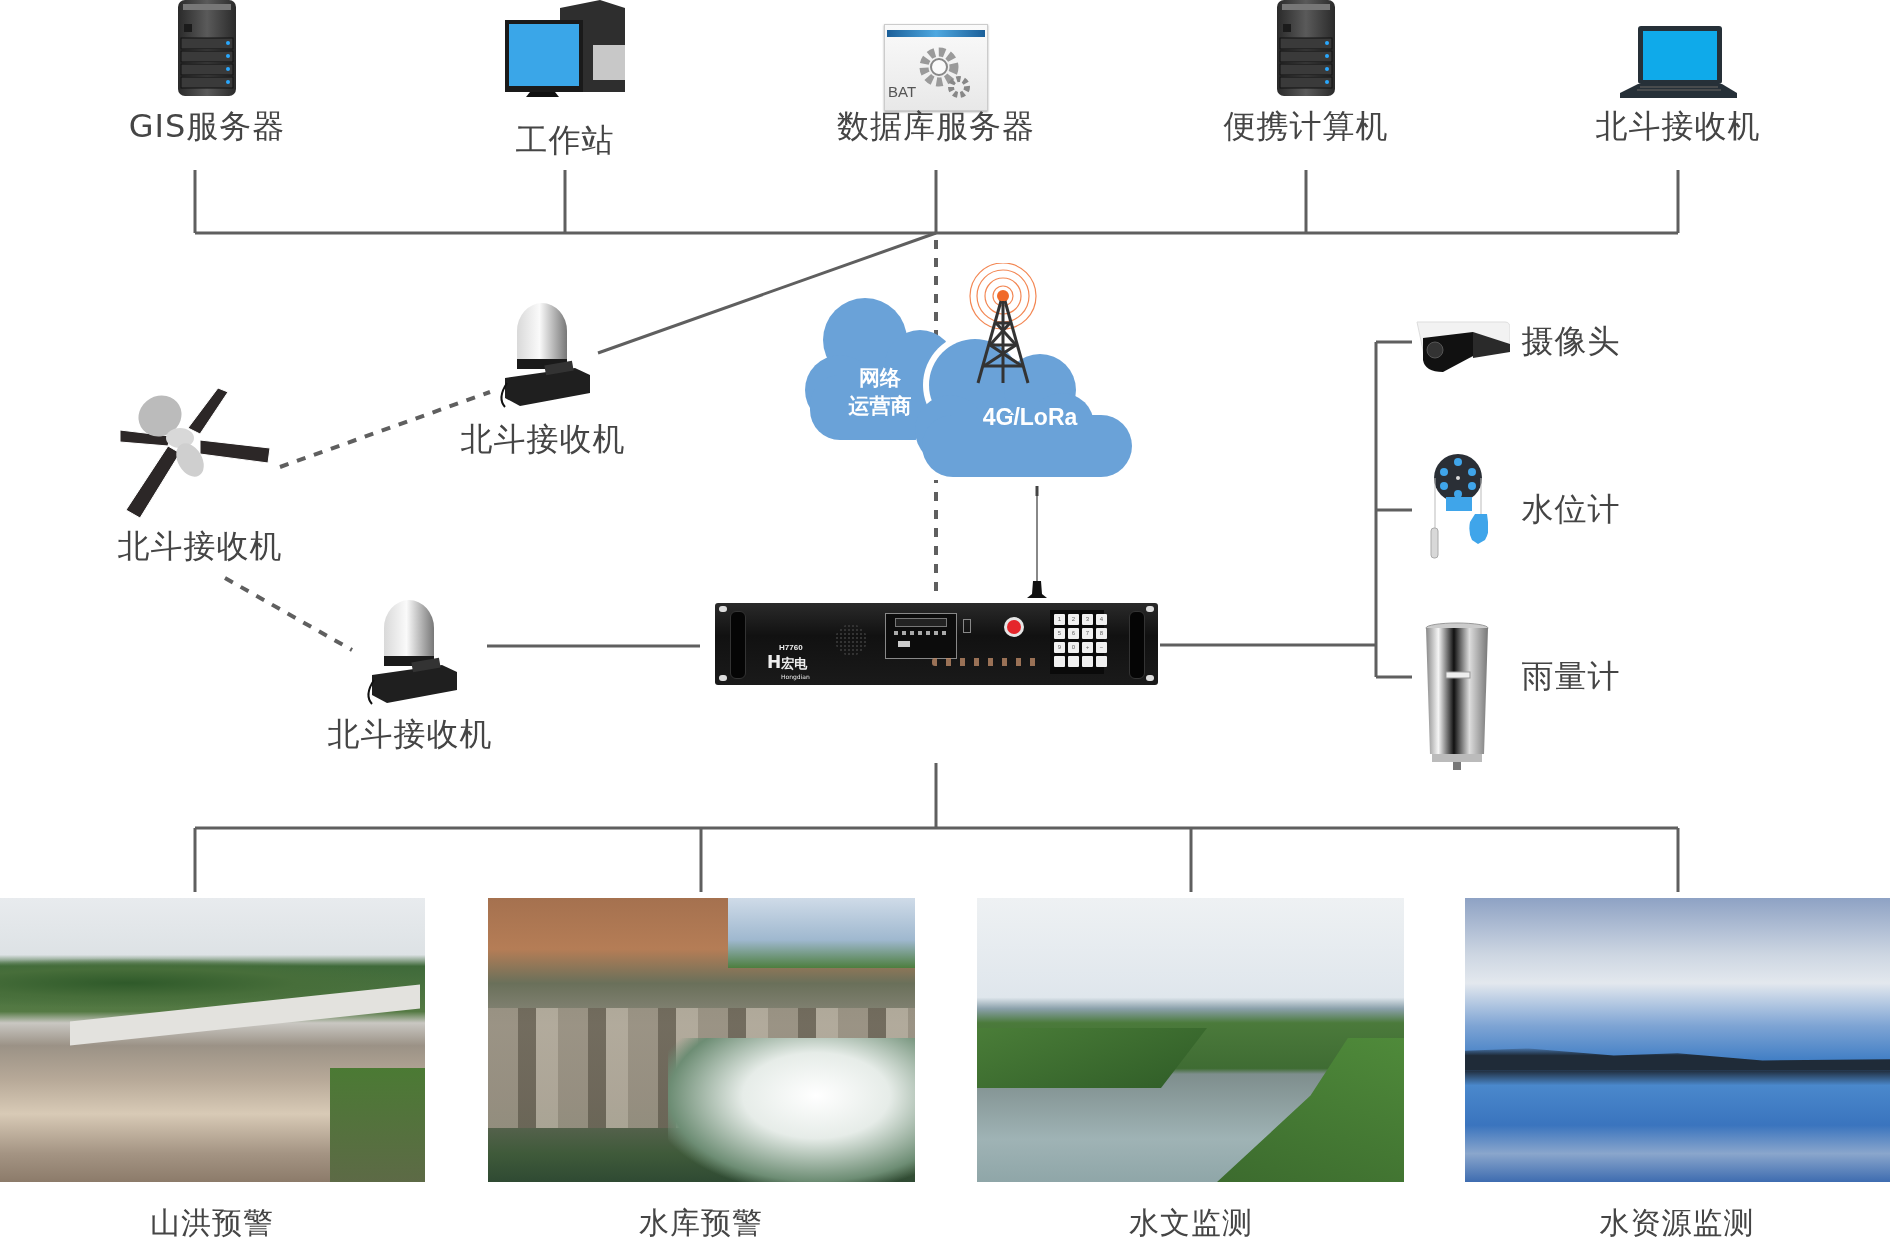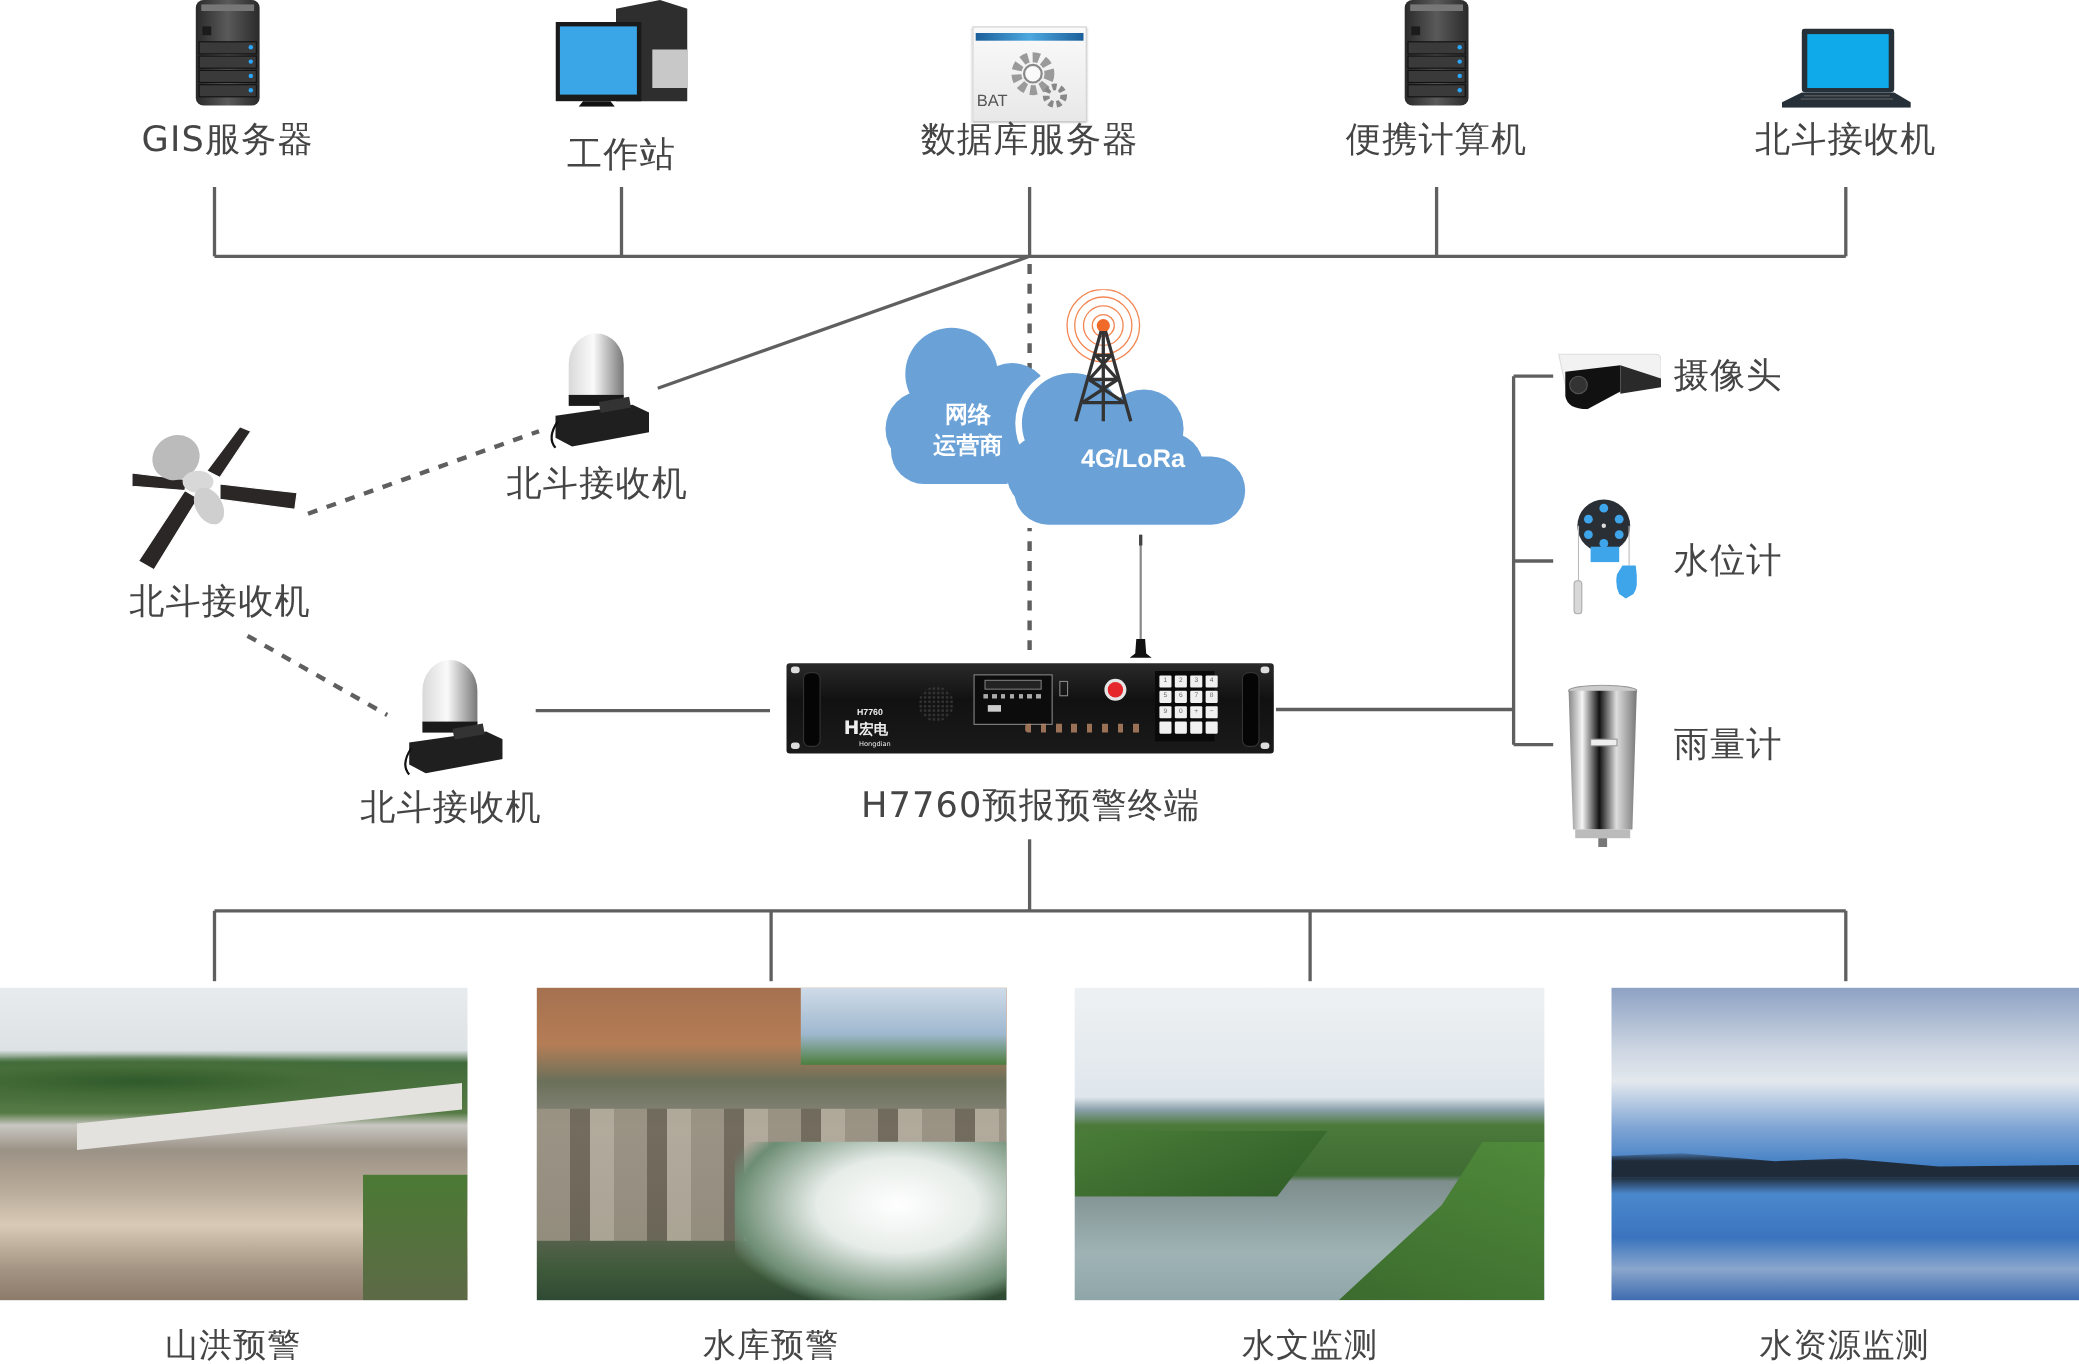--- a/index.html
+++ b/index.html
@@ -254,21 +254,20 @@
         <div style="background: rgb(240, 240, 240); border-radius: 1px; font-size: 6px; color: rgb(102, 102, 102); text-align: center; line-height: 11px; font-family: &quot;Liberation Sans&quot;, sans-serif;">9</div>
         <div style="background: rgb(240, 240, 240); border-radius: 1px; font-size: 6px; color: rgb(102, 102, 102); text-align: center; line-height: 11px; font-family: &quot;Liberation Sans&quot;, sans-serif;">0</div>
         <div style="background: rgb(240, 240, 240); border-radius: 1px; font-size: 6px; color: rgb(102, 102, 102); text-align: center; line-height: 11px; font-family: &quot;Liberation Sans&quot;, sans-serif;">+</div>
         <div style="background: rgb(240, 240, 240); border-radius: 1px; font-size: 6px; color: rgb(102, 102, 102); text-align: center; line-height: 11px; font-family: &quot;Liberation Sans&quot;, sans-serif;">−</div>
         <div style="background: rgb(240, 240, 240); border-radius: 1px; font-size: 6px; color: rgb(102, 102, 102); text-align: center; line-height: 11px; font-family: &quot;Liberation Sans&quot;, sans-serif;"></div>
         <div style="background: rgb(240, 240, 240); border-radius: 1px; font-size: 6px; color: rgb(102, 102, 102); text-align: center; line-height: 11px; font-family: &quot;Liberation Sans&quot;, sans-serif;"></div>
         <div style="background: rgb(240, 240, 240); border-radius: 1px; font-size: 6px; color: rgb(102, 102, 102); text-align: center; line-height: 11px; font-family: &quot;Liberation Sans&quot;, sans-serif;"></div>
         <div style="background: rgb(240, 240, 240); border-radius: 1px; font-size: 6px; color: rgb(102, 102, 102); text-align: center; line-height: 11px; font-family: &quot;Liberation Sans&quot;, sans-serif;"></div>
       </div>
   </div>
-  <div class="label" style="left:937px;top:733px;">H7760预报预警终端</div>
 
   <svg class="abs" style="left:1413px;top:320px;" width="97" height="52" viewBox="0 0 97 52">
     <path d="M4,2 L92,2 Q97,2 97,8 L97,30 L40,40 Q10,42 10,30 Z" fill="#f2f2f2" stroke="#ddd"></path>
     <path d="M10,18 L60,12 L60,36 L30,52 Q12,52 10,40 Z" fill="#111"></path>
     <path d="M60,12 L97,24 L97,32 L60,38 Z" fill="#2a2a2a"></path>
     <circle cx="22" cy="30" r="8" fill="#333" stroke="#555"></circle>
   </svg>
   <div class="label" style="left:1571px;top:342px;">摄像头</div>
 
   <svg class="abs" style="left:1428px;top:452px;" width="60" height="110" viewBox="0 0 60 110">

